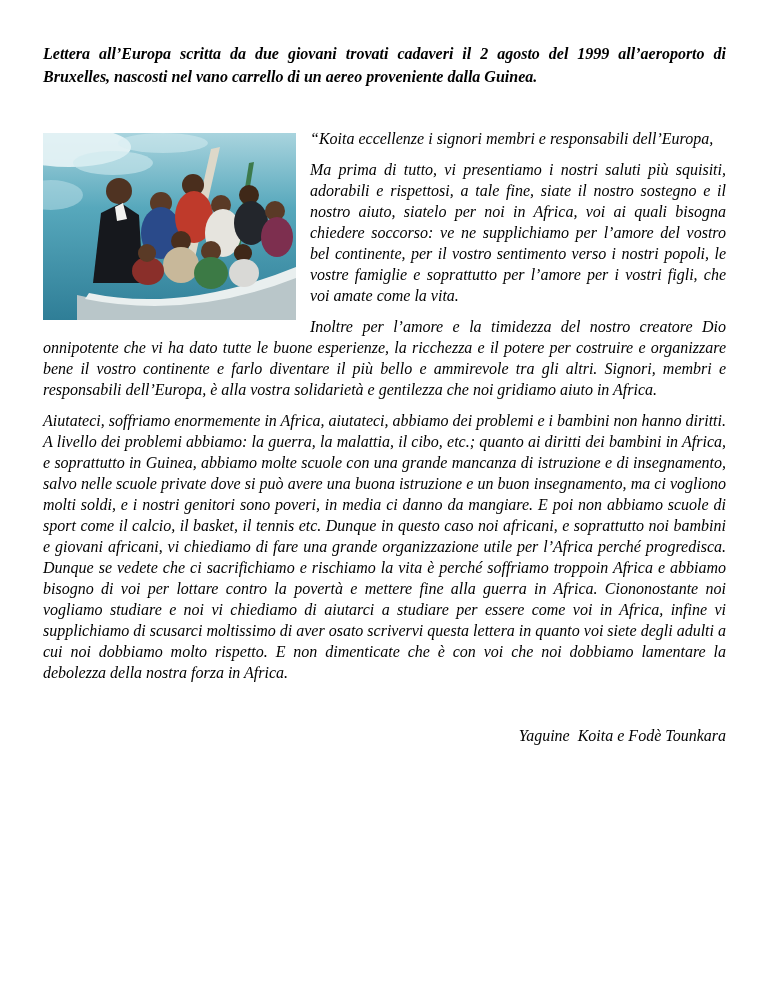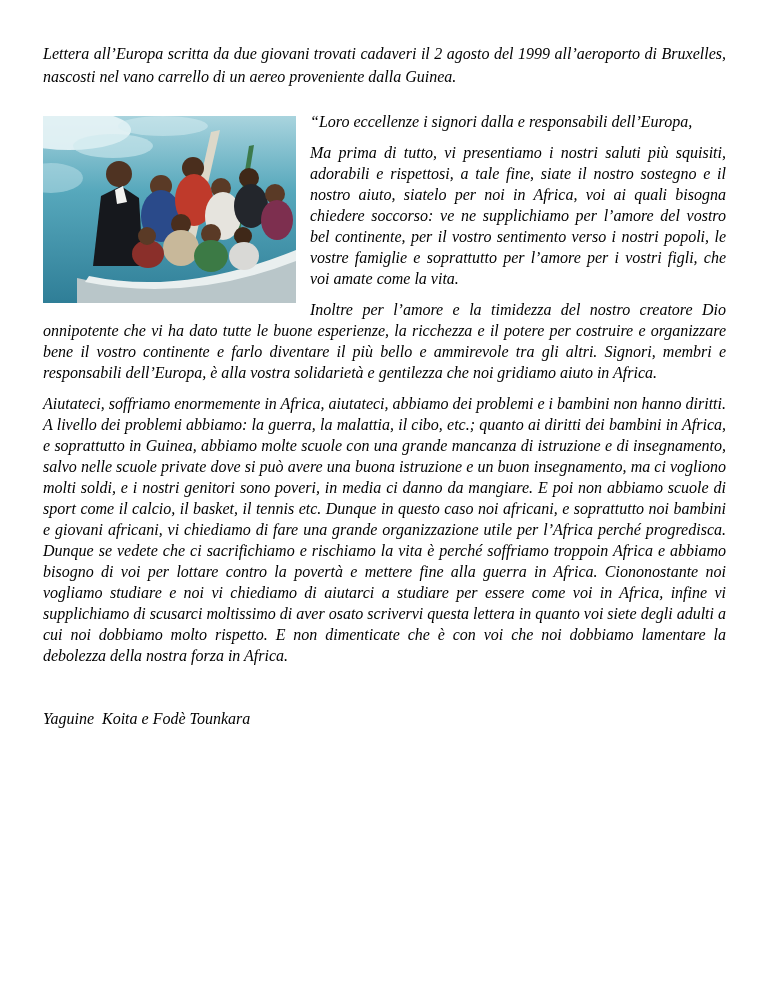--- a/index.html
+++ b/index.html
@@ -14,46 +14,46 @@
     width: 768px;
     height: 994px;
     background: #ffffff;
     overflow: hidden;
   }
   .content {
     padding: 42px 42px 0 43px;
   }
   .doc-title {
     font-style: italic;
-    font-weight: normal;
+    font-weight: bold;
     font-size: 16px;
     line-height: 1.45;
     text-align: justify;
-    margin-bottom: 23px;
+    margin-bottom: 40px;
   }
   .photo {
     float: left;
     width: 253px;
     height: 187px;
     margin: 5px 14px 4px 0;
     overflow: hidden;
   }
   .photo svg { display: block; }
   .para {
     font-style: italic;
     font-size: 16px;
     line-height: 21px;
     text-align: justify;
     margin-bottom: 10px;
   }
   .signature {
     clear: both;
     font-style: italic;
     font-size: 16px;
-    text-align: left;
+    text-align: right;
     margin-top: 44px;
     white-space: pre-wrap;
   }
 </style>
 </head>
 <body>
 
 <div class="page">
   <div class="content">
 
@@ -98,21 +98,21 @@
         <ellipse cx="138" cy="132" rx="18" ry="18" fill="#c8b89a"></ellipse>
         <circle cx="168" cy="118" r="10" fill="#5a3a26"></circle>
         <ellipse cx="168" cy="140" rx="17" ry="16" fill="#3c7a45"></ellipse>
         <circle cx="200" cy="120" r="9" fill="#3f2818"></circle>
         <ellipse cx="201" cy="140" rx="15" ry="14" fill="#d9d9d6"></ellipse>
         <ellipse cx="105" cy="138" rx="16" ry="14" fill="#8a2f2a"></ellipse>
         <circle cx="104" cy="120" r="9" fill="#5a3a26"></circle>
       </svg>
     </div>
 
-    <p class="para">“Loro eccellenze i signori dalla e responsabili dell’Europa,</p>
+    <p class="para">“Koita eccellenze i signori membri e responsabili dell’Europa,</p>
 
 
     <p class="para">Ma prima di tutto, vi presentiamo i nostri saluti più squisiti, adorabili e rispettosi, a tale fine, siate il nostro sostegno e il nostro aiuto, siatelo per noi in Africa, voi ai quali bisogna chiedere soccorso: ve ne supplichiamo per l’amore del vostro bel continente, per il vostro sentimento verso i nostri popoli, le vostre famiglie e soprattutto per l’amore per i vostri figli, che voi amate come la vita.</p>
 
     <p class="para">Inoltre per l’amore e la timidezza del nostro creatore Dio onnipotente che vi ha dato tutte le buone esperienze, la ricchezza e il potere per costruire e organizzare bene il vostro continente e farlo diventare il più bello e ammirevole tra gli altri. Signori, membri e responsabili dell’Europa, è alla vostra solidarietà e gentilezza che noi gridiamo aiuto in Africa.</p>
 
     <p class="para">Aiutateci, soffriamo enormemente in Africa, aiutateci, abbiamo dei problemi e i bambini non hanno diritti. A livello dei problemi abbiamo: la guerra, la malattia, il cibo, etc.; quanto ai diritti dei bambini in Africa, e soprattutto in Guinea, abbiamo molte scuole con una grande mancanza di istruzione e di insegnamento, salvo nelle scuole private dove si può avere una buona istruzione e un buon insegnamento, ma ci vogliono molti soldi, e i nostri genitori sono poveri, in media ci danno da mangiare. E poi non abbiamo scuole di sport come il calcio, il basket, il tennis etc. Dunque in questo caso noi africani, e soprattutto noi bambini e giovani africani, vi chiediamo di fare una grande organizzazione utile per l’Africa perché progredisca. Dunque se vedete che ci sacrifichiamo e rischiamo la vita è perché soffriamo troppoin Africa e abbiamo bisogno di voi per lottare contro la povertà e mettere fine alla guerra in Africa. Ciononostante noi vogliamo studiare e noi vi chiediamo di aiutarci a studiare per essere come voi in Africa, infine vi supplichiamo di scusarci moltissimo di aver osato scrivervi questa lettera in quanto voi siete degli adulti a cui noi dobbiamo molto rispetto. E non dimenticate che è con voi che noi dobbiamo lamentare la debolezza della nostra forza in Africa.</p>
 
     <p class="signature">Yaguine  Koita e Fodè Tounkara</p>
 

